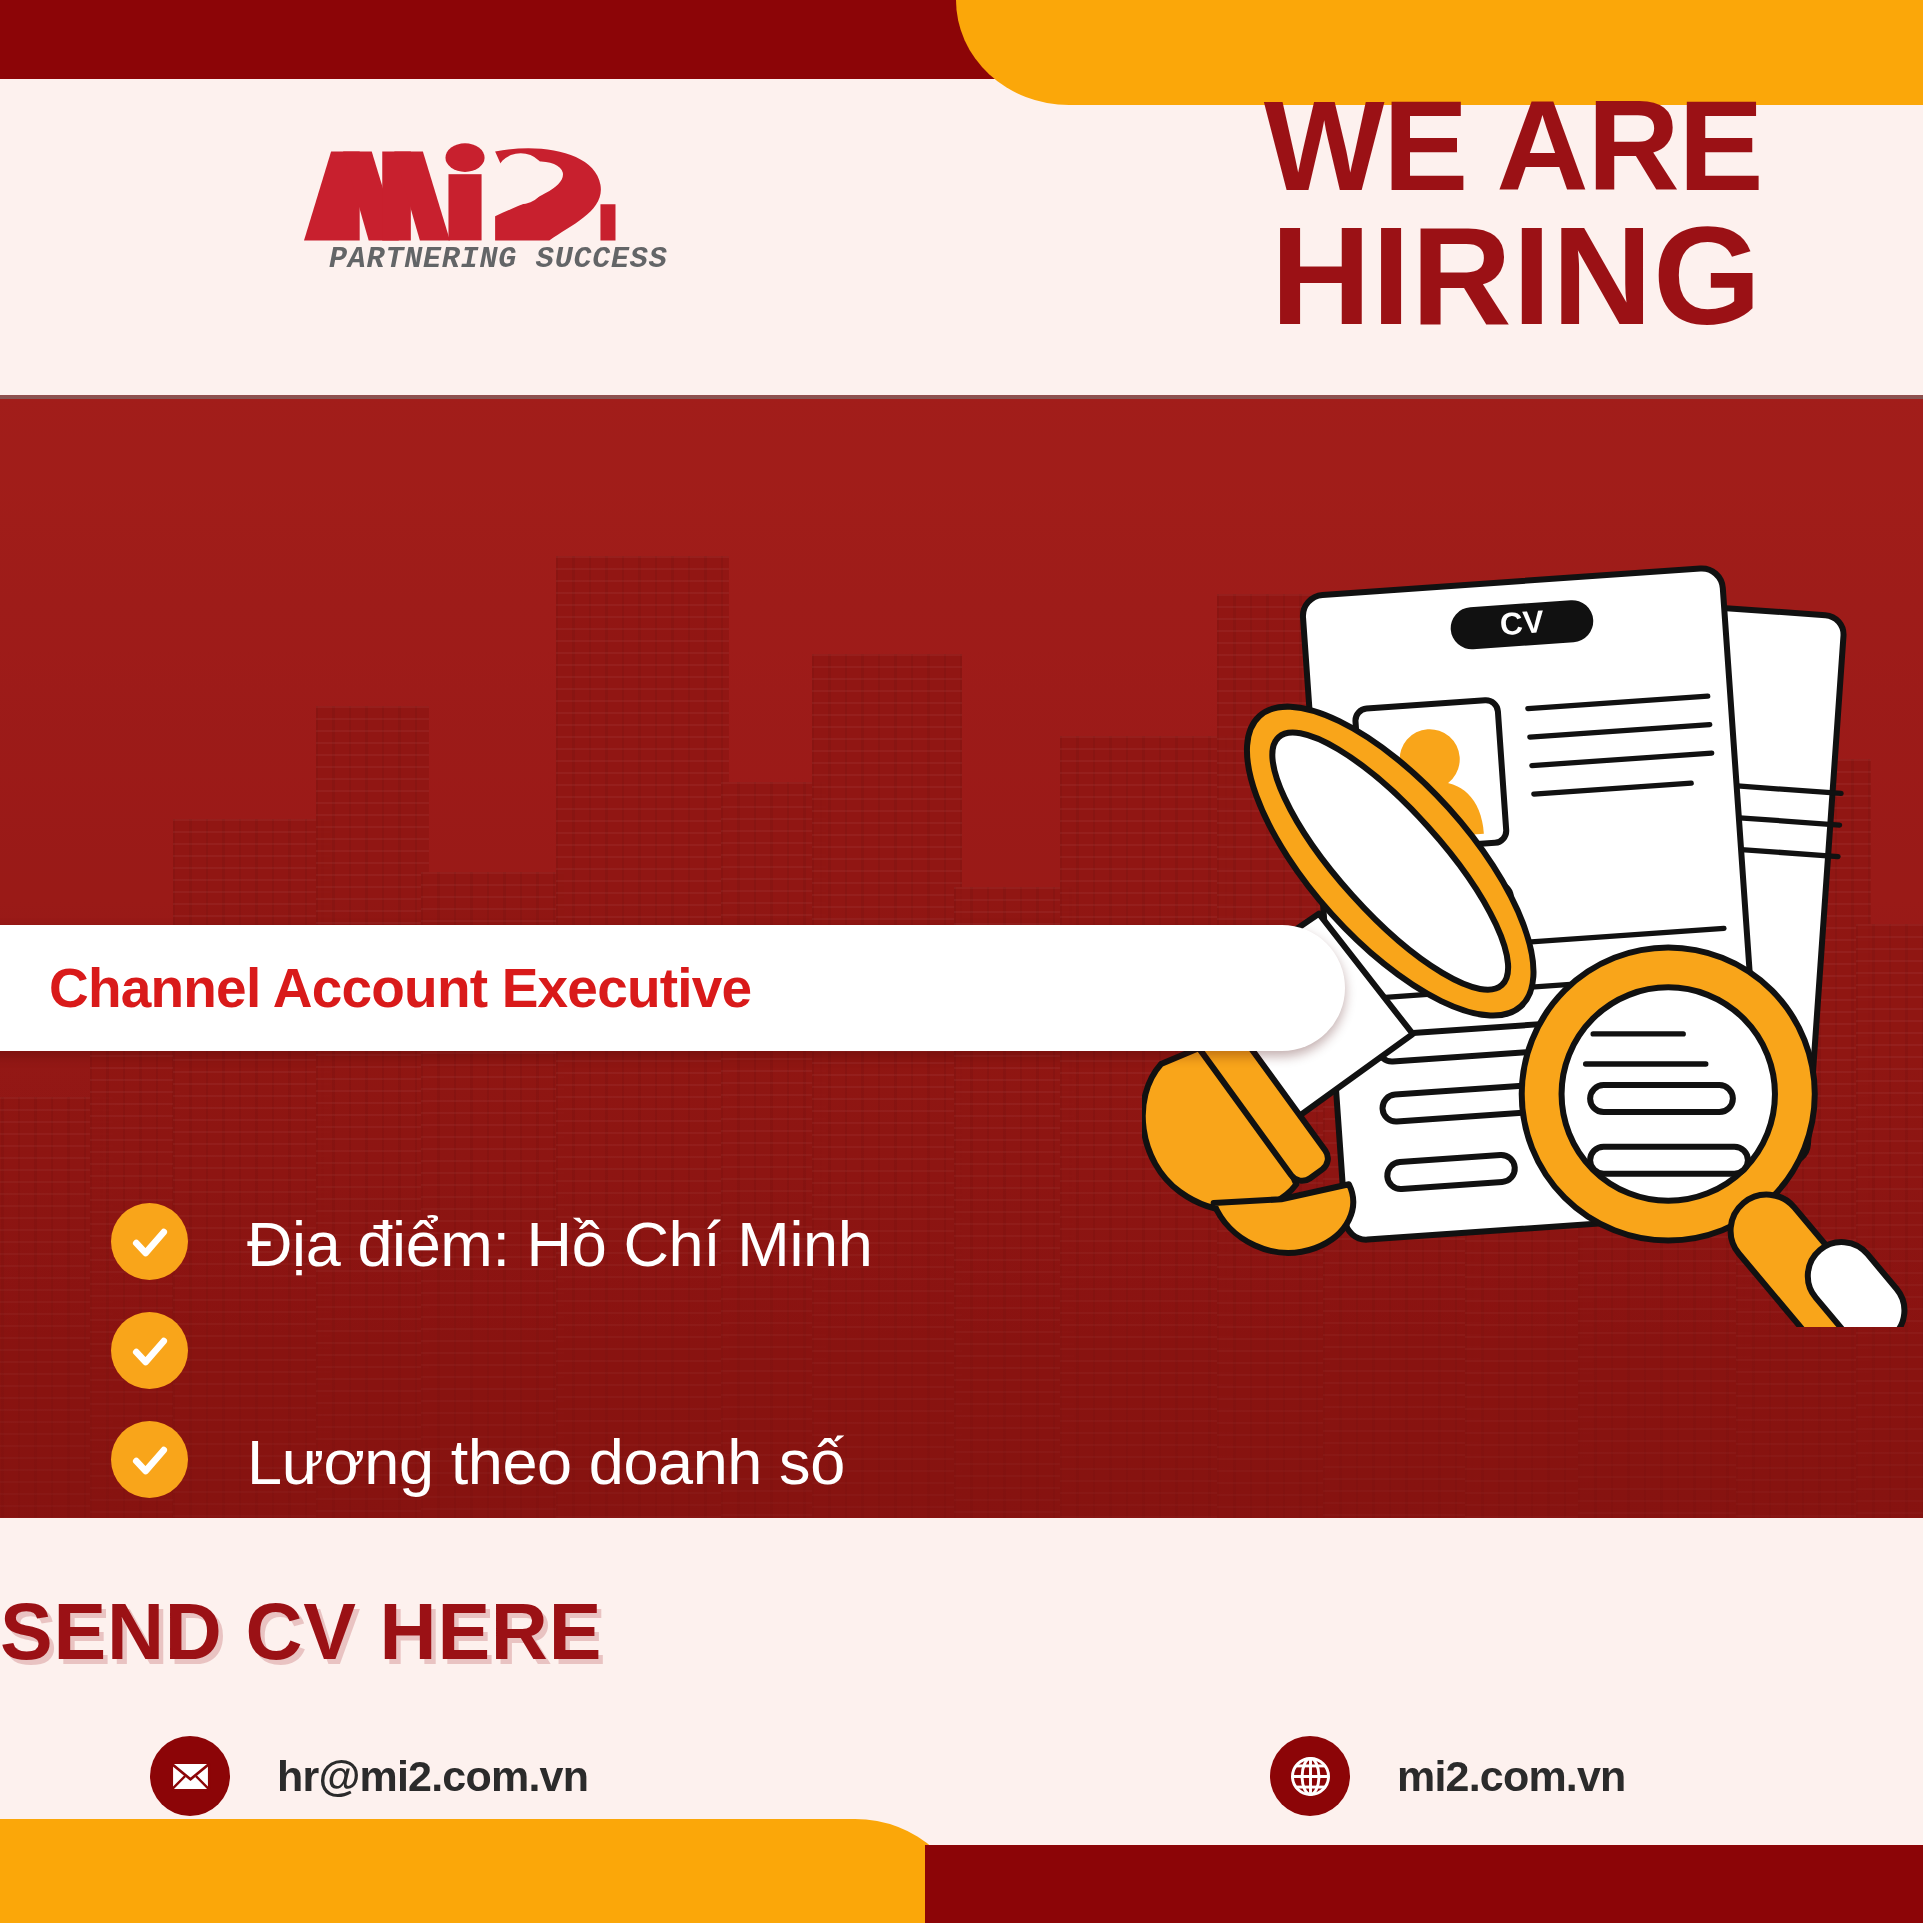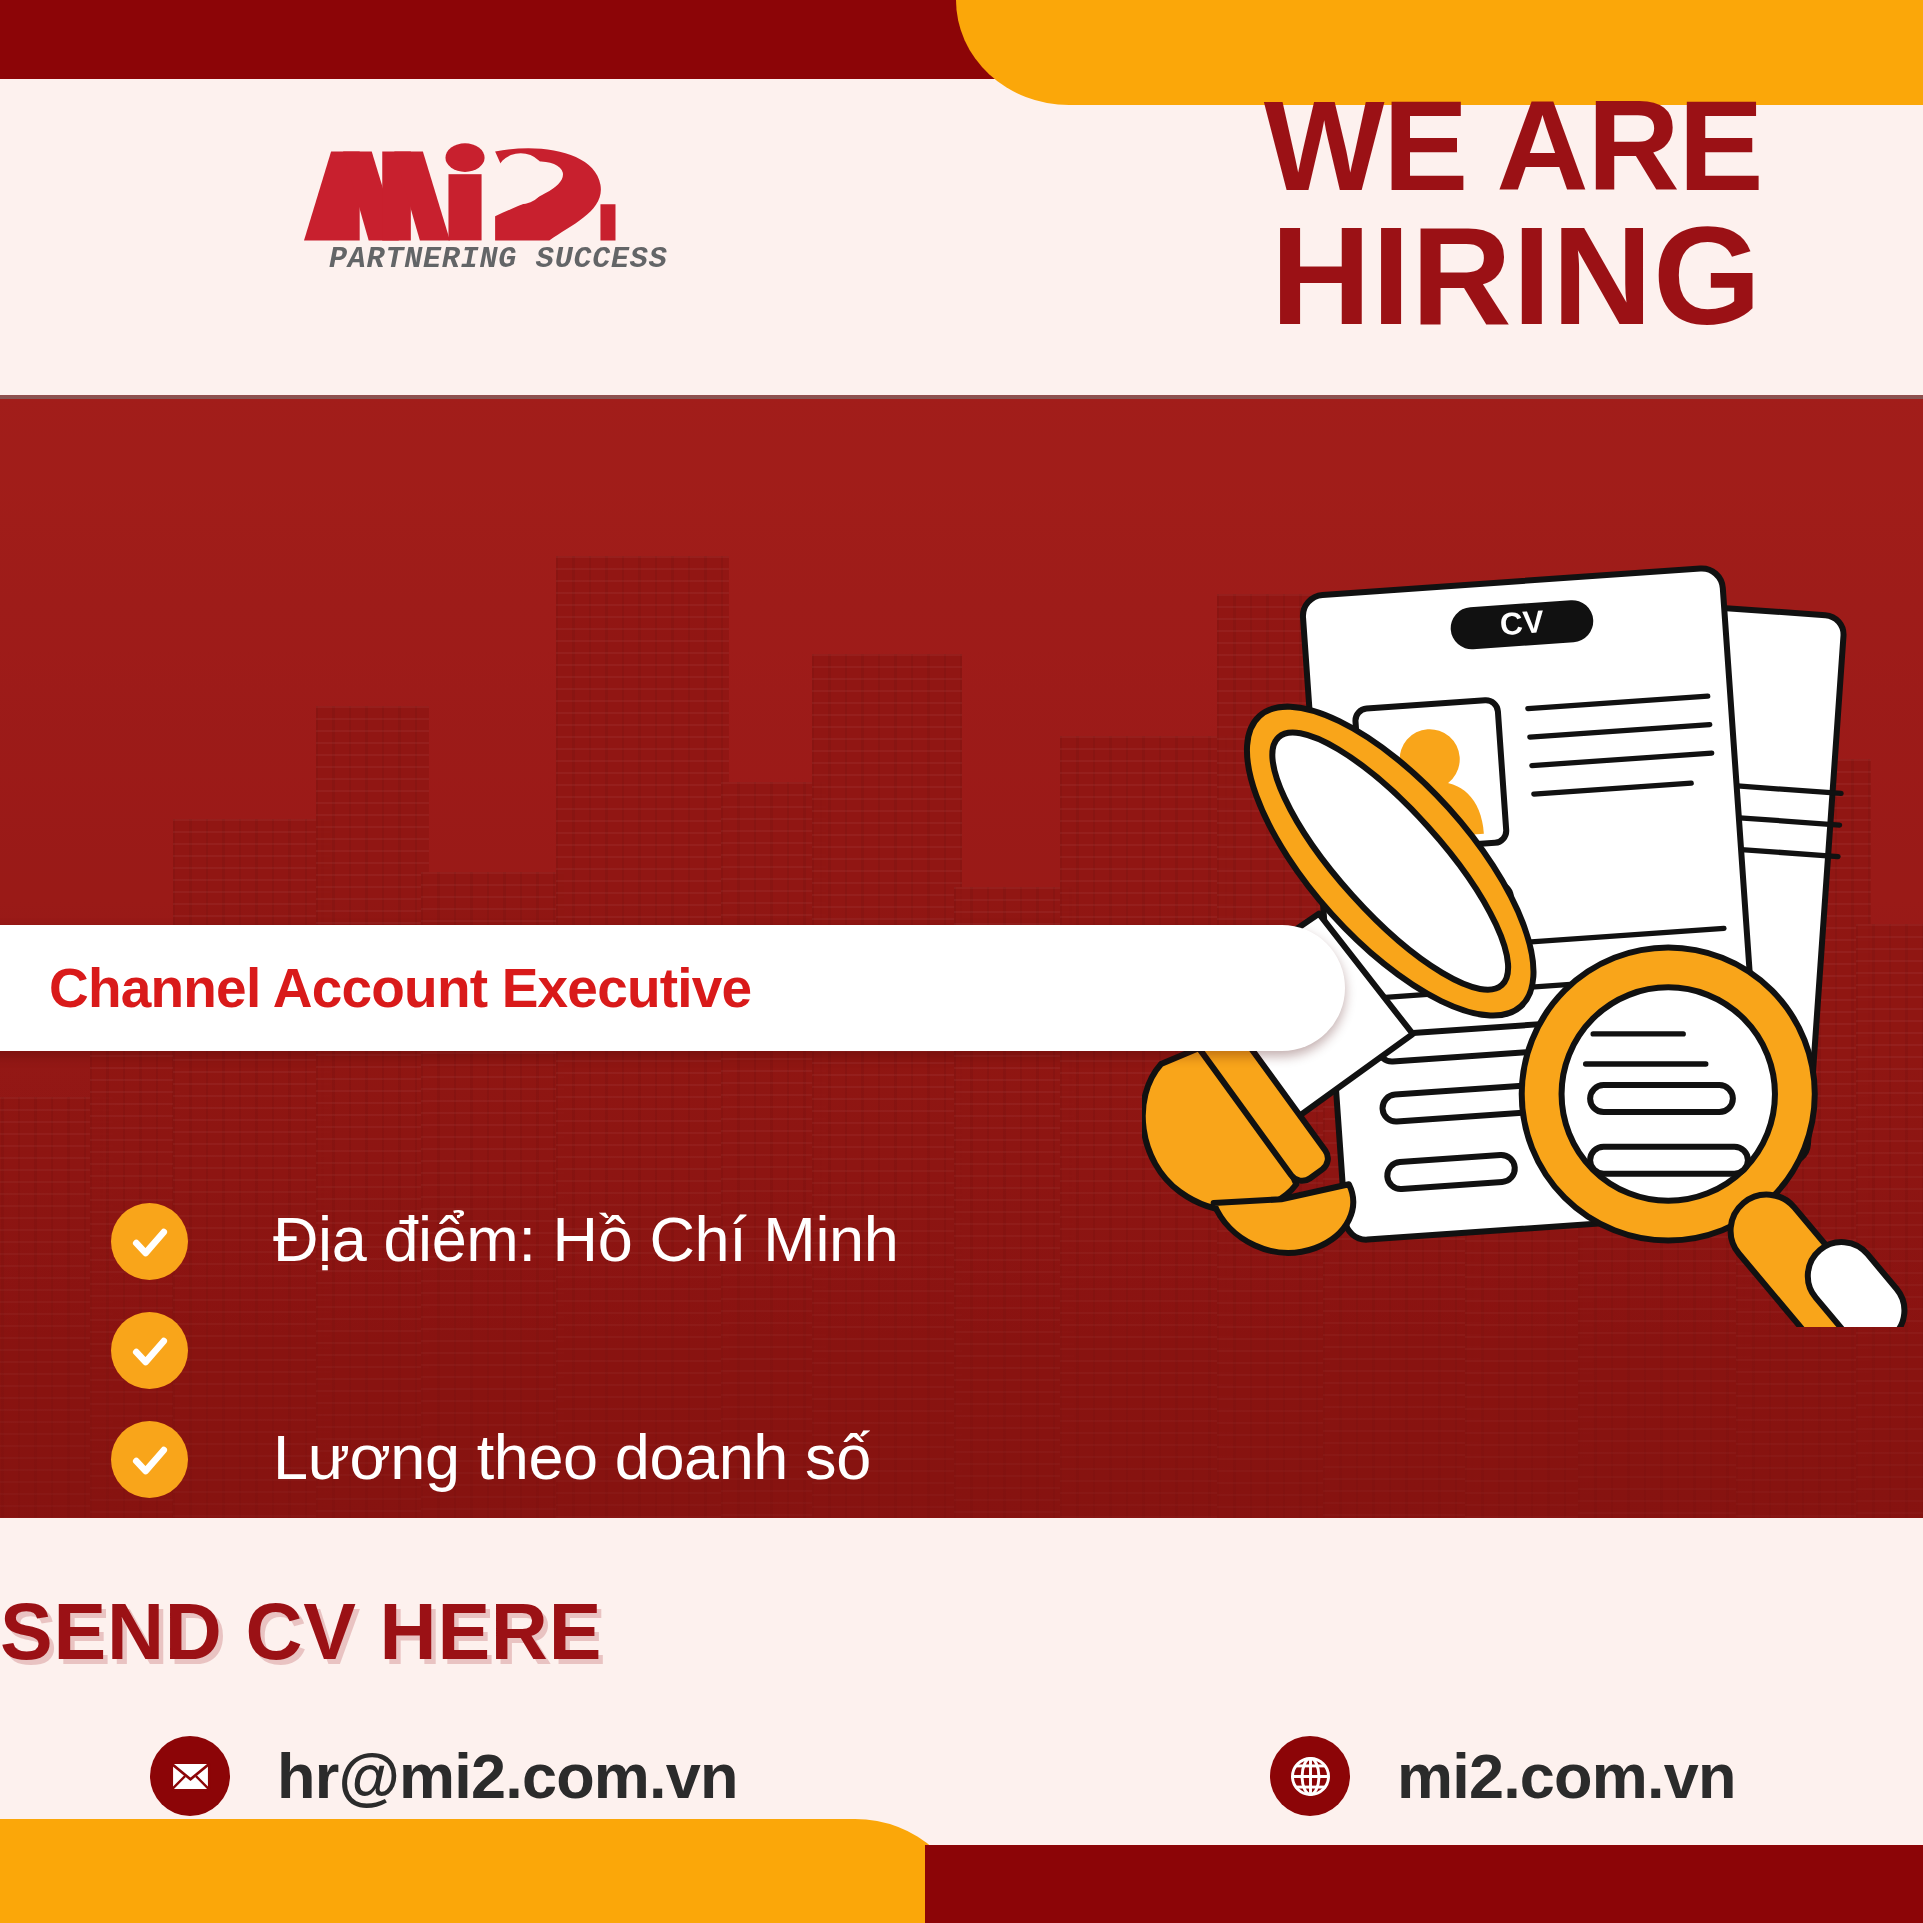--- a/index.html
+++ b/index.html
@@ -90,21 +90,21 @@
     margin-left:94px;
     color:#D91A1A;
     font-weight:bold;
     font-size:55px;
     letter-spacing:-0.8px;
     white-space:nowrap;
   }
 
   
   #bullets{position:absolute;left:111px;top:808px;z-index:4;}
-  .bullet{display:flex;align-items:flex-start;margin-bottom:32px;gap:26px;}
+  .bullet{display:flex;align-items:flex-end;margin-bottom:32px;}
   .check{
     width:77px;height:77px;border-radius:50%;
     background:#F9A51A;flex:0 0 auto;
     display:flex;align-items:center;justify-content:center;
   }
   .check svg{width:44px;height:44px;display:block;}
   .bullet-text{
     margin-left:59px;color:#FFFFFF;
     font-size:63px;font-weight:500;
     letter-spacing:-0.4px;white-space:nowrap;
@@ -125,21 +125,21 @@
   #contact-email{left:150px;top:173px;}
   #contact-web{left:1270px;top:173px;align-items:center;}
   .contact-icon{
     width:80px;height:80px;border-radius:50%;
     background:#8C0507;flex:0 0 auto;
     display:flex;align-items:center;justify-content:center;
   }
   .contact-icon svg{width:47px;height:47px;display:block;}
   .contact-text{
     margin-left:47px;color:#2B2B2B;
-    font-size:63px;font-weight:bold;letter-spacing:-0.8px;white-space:nowrap;
+    font-size:43px;font-weight:bold;letter-spacing:-0.8px;white-space:nowrap;
   }
 </style>
 </head>
 <body>
 
 <div id="poster">
 
   <div class="band-top-red"></div>
   <div class="band-top-orange"></div>
   <div class="band-bot-orange"></div>

